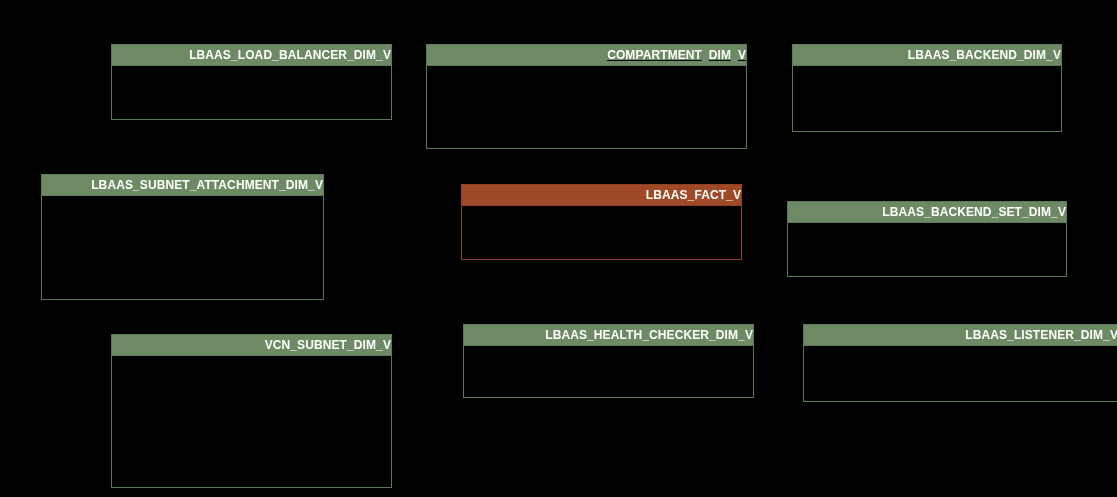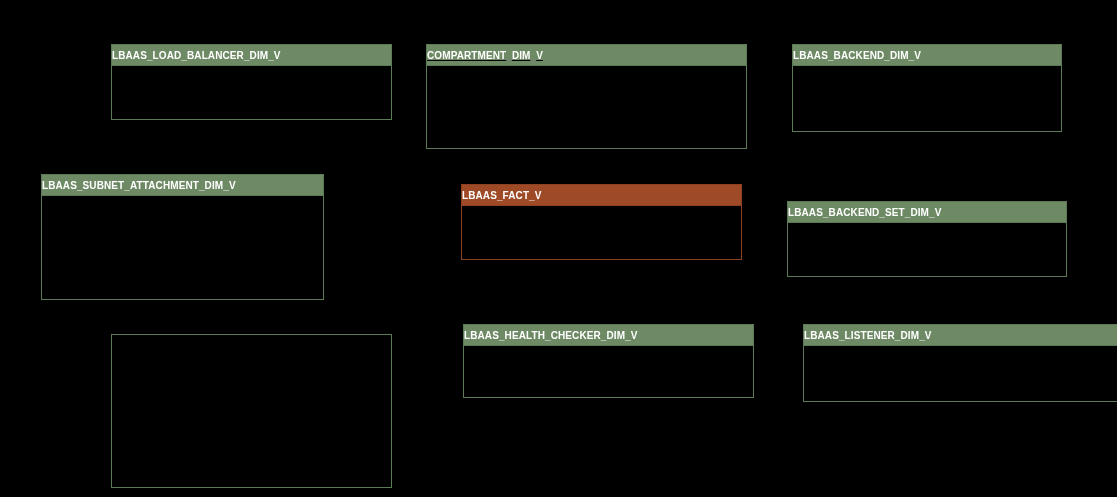--- a/index.html
+++ b/index.html
@@ -31,22 +31,22 @@
     border-color: #5d7a56;
   }
   .table-box.fact {
     border-color: #8d4122;
   }
   .table-header {
     box-sizing: border-box;
     width: 100%;
     height: 21px;
     line-height: 21px;
-    text-align: left;
-    font-size: 10px;
+    text-align: right;
+    font-size: 12px;
     font-weight: bold;
     color: #ffffff;
     letter-spacing: 0.1px;
     white-space: nowrap;
     overflow: hidden;
   }
   .dim > .table-header {
     background: #6d8a64;
     border-bottom: 1px solid #5d7a56;
   }
@@ -82,20 +82,21 @@
     </div>
     <div class="table-box fact" style="left: 461px; top: 184px; width: 281px; height: 76px;">
       <div class="table-header">LBAAS_FACT_V</div>
       <div class="table-body"></div>
     </div>
     <div class="table-box dim" style="left: 787px; top: 174px; width: 280px; height: 76px; margin-top: 27px;">
       <div class="table-header">LBAAS_BACKEND_SET_DIM_V</div>
       <div class="table-body"></div>
     </div>
     <div class="table-box dim" style="left: 111px; top: 334px; width: 281px; height: 154px;">
+      <div class="table-header">VCN_SUBNET_DIM_V</div>
       <div class="table-body"></div>
     </div>
     <div class="table-box dim" style="left: 463px; top: 324px; width: 291px; height: 74px;">
       <div class="table-header">LBAAS_HEALTH_CHECKER_DIM_V</div>
       <div class="table-body"></div>
     </div>
     <div class="table-box dim" style="left: 803px; top: 324px; width: 316px; height: 78px;">
       <div class="table-header">LBAAS_LISTENER_DIM_V</div>
       <div class="table-body"></div>
     </div>

